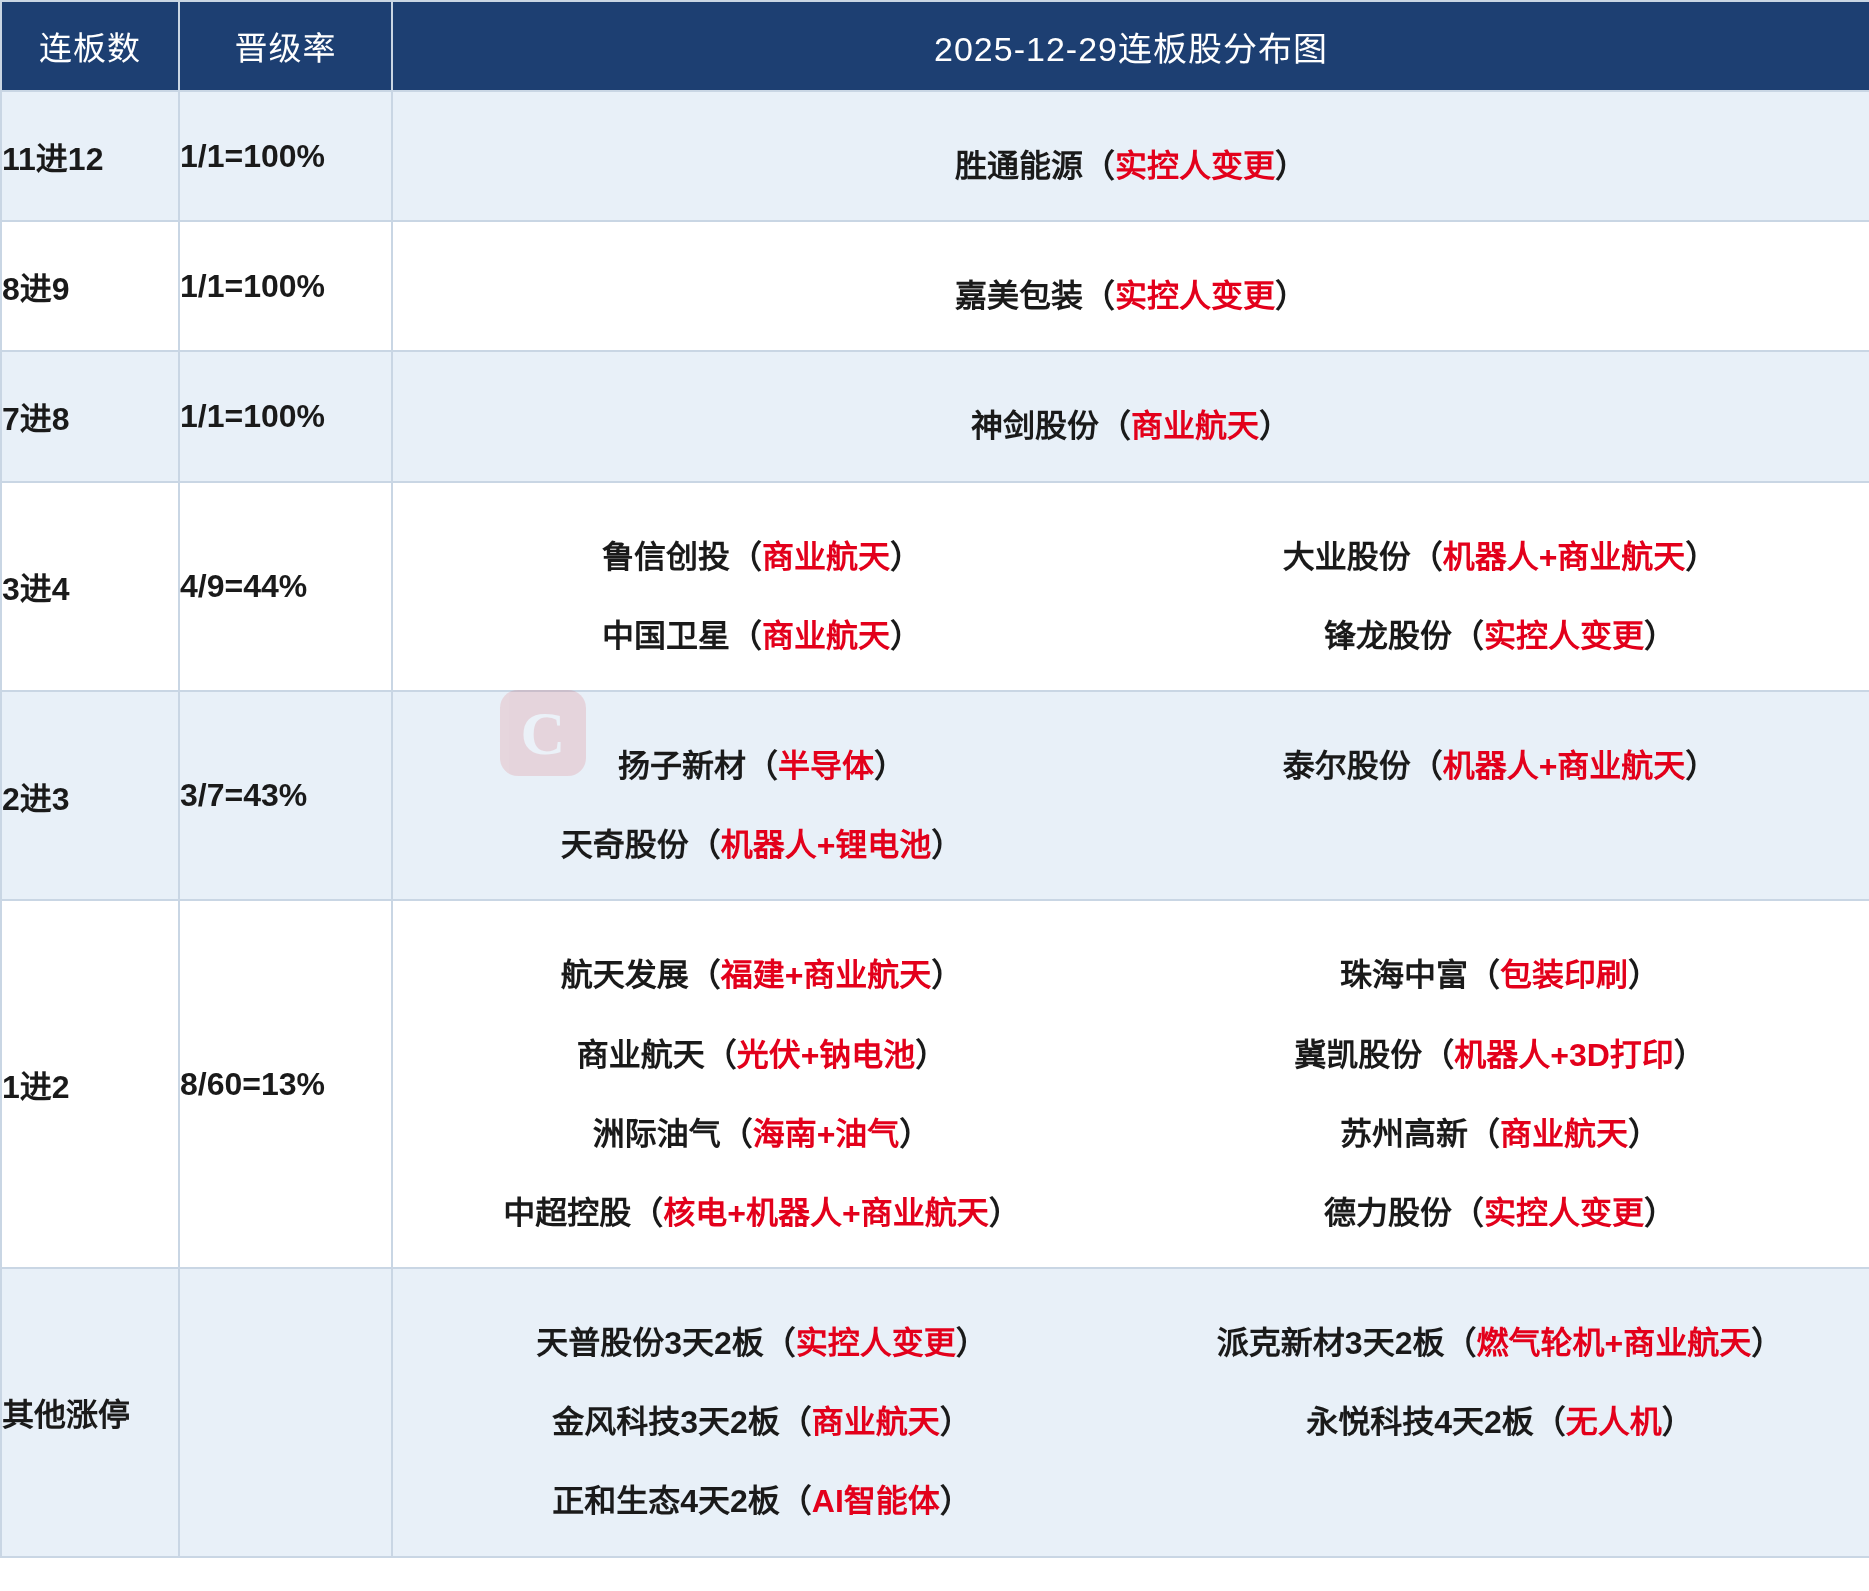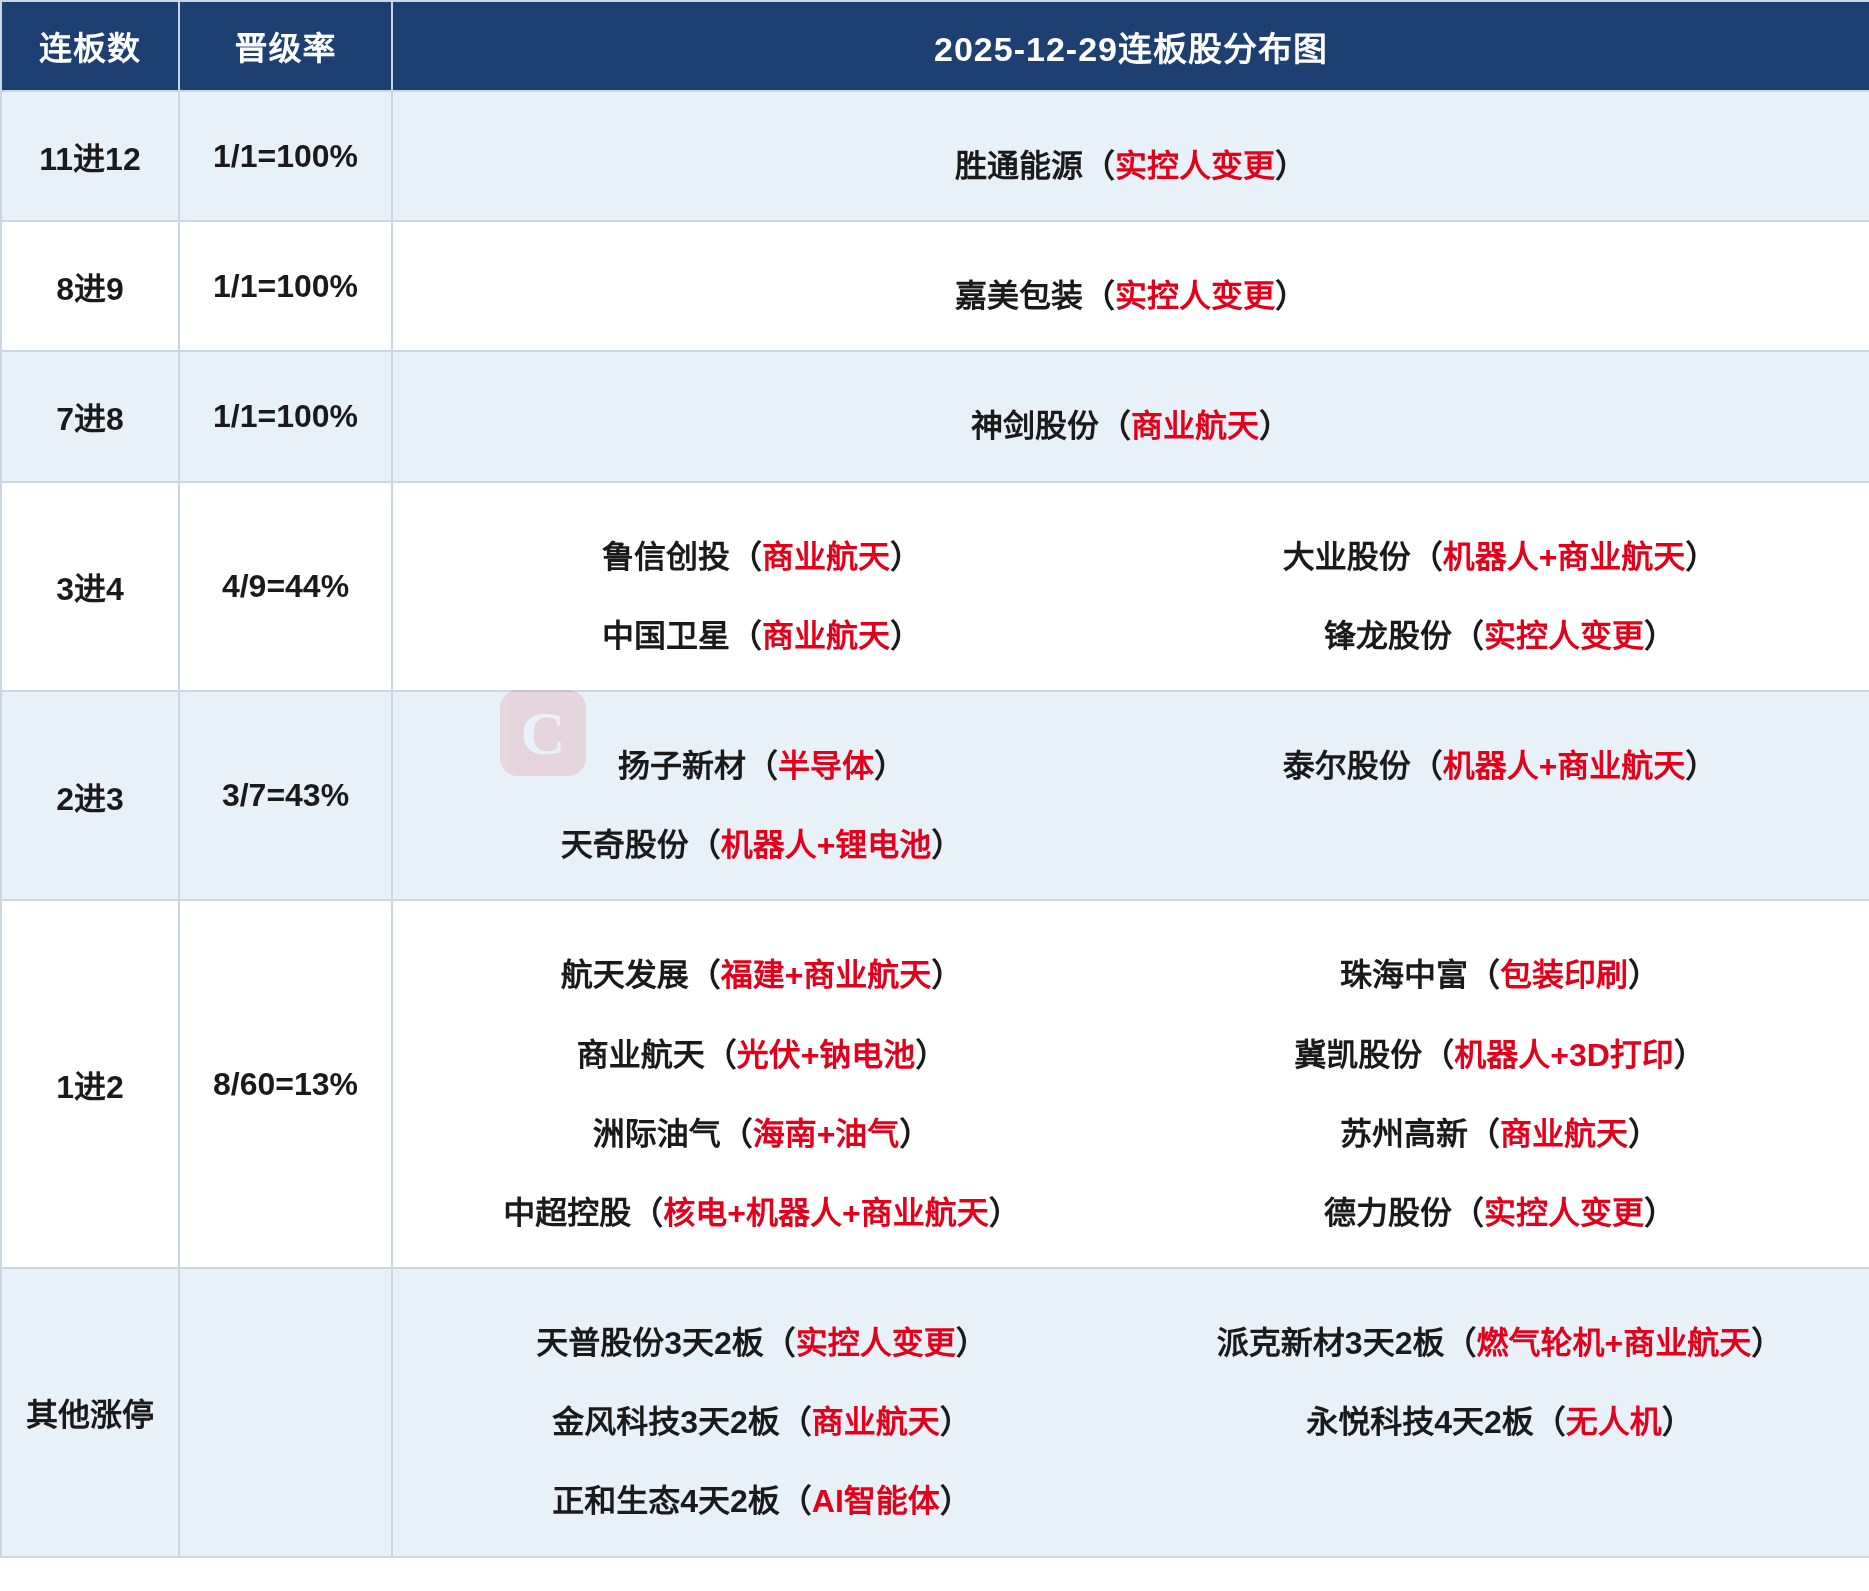--- a/index.html
+++ b/index.html
@@ -31,39 +31,38 @@
     vertical-align: middle;
   }
   .col-level { width: 178px; }
   .col-rate  { width: 213px; }
   .col-body  { width: 1478px; }
 
   thead th {
     background: #1d3f72;
     color: #ffffff;
     font-size: 33px;
-    font-weight: bold;
+    font-weight: normal;
     height: 88px;
     text-align: center;
     border: 2px solid #1d3f72;
     letter-spacing: 1px;
   }
   thead th.title-cell {
     font-size: 34px;
   }
 
   tbody tr.row-alt td {
     background: #e8f0f8;
   }
   tbody tr.row-plain td {
     background: #ffffff;
   }
 
   td.level, td.rate {
-    text-align: center;
     font-size: 32px;
     font-weight: bold;
     color: #1a1a1a;
   }
   td.body {
     padding: 0;
   }
   .grid {
     display: flex;
     flex-wrap: wrap;

